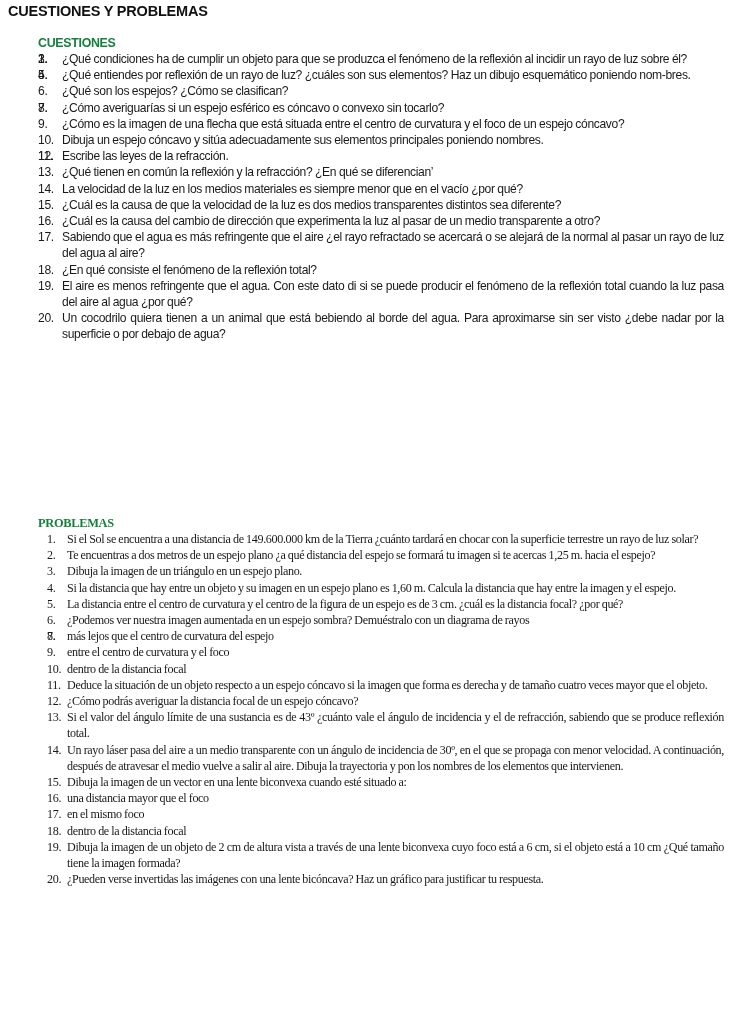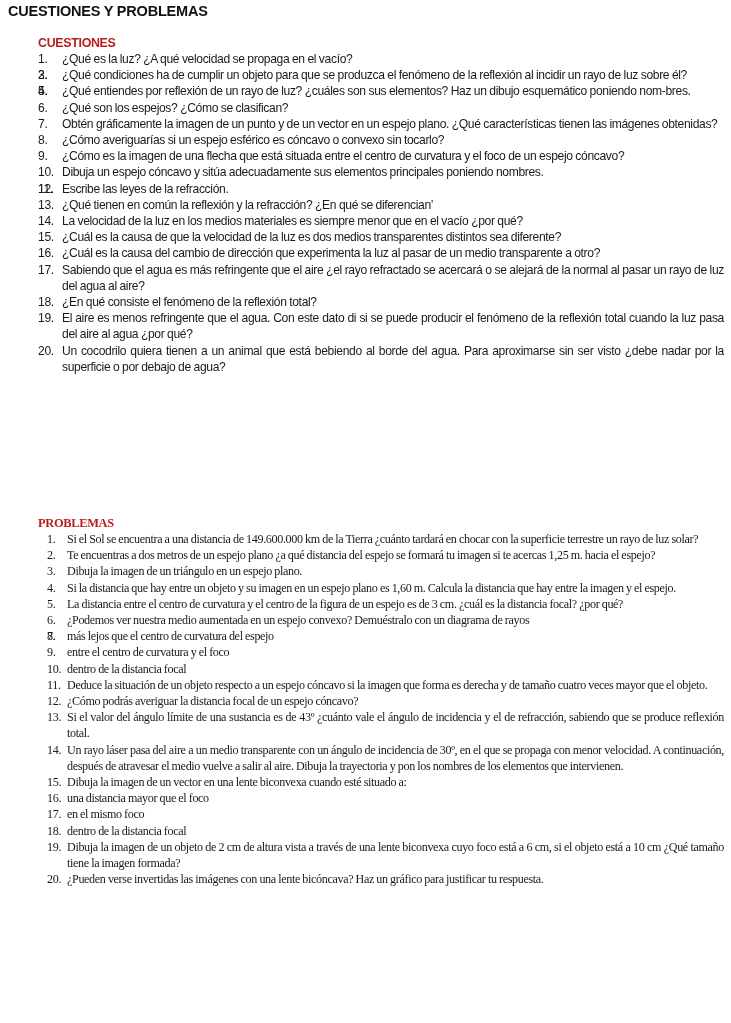--- a/index.html
+++ b/index.html
@@ -30,21 +30,21 @@
     width: 686px;
   }
   #section-cuestiones { top: 36px; }
   #section-problemas { top: 516px; font-family: Liberation Serif, serif; }
   .section-heading {
     font-size: 12.4px;
     font-weight: bold;
     line-height: 15px;
     height: 15px;
     letter-spacing: -0.3px;
-    color: #b91c1c;
+    color: #15803d;
   }
   ol.items {
     list-style: none;
     margin: 0;
     padding: 0;
   }
   ol.items li {
     position: relative;
     font-size: 12.1px;
     line-height: 16.2px;
@@ -62,27 +62,27 @@
   }
 </style>
 </head>
 <body>
 
 <div class="page-title">CUESTIONES Y PROBLEMAS</div>
 
 <div class="section" id="section-cuestiones">
   <div class="section-heading">CUESTIONES</div>
   <ol class="items">
-      <li><span class="num">1.</span><span class="txt">¿Qué es la luz? ¿A qué velocidad se propaga en el vacío?</span></li>
+      <li><span class="num">1.</span></li>
       <li><span class="num">2.</span></li>
       <li><span class="num">3.</span><span class="txt">¿Qué condiciones ha de cumplir un objeto para que se produzca el fenómeno de la reflexión al incidir un rayo de luz sobre él?</span></li>
       <li><span class="num">4.</span></li>
       <li><span class="num">5.</span><span class="txt">¿Qué entiendes por reflexión de un rayo de luz? ¿cuáles son sus elementos? Haz un dibujo esquemático poniendo nom-bres.</span></li>
       <li><span class="num">6.</span><span class="txt">¿Qué son los espejos? ¿Cómo se clasifican?</span></li>
-      <li><span class="num">7.</span><span class="txt">Obtén gráficamente la imagen de un punto y de un vector en un espejo plano. ¿Qué características tienen las imágenes obtenidas?</span></li>
+      <li><span class="num">7.</span></li>
       <li><span class="num">8.</span><span class="txt">¿Cómo averiguarías si un espejo esférico es cóncavo o convexo sin tocarlo?</span></li>
       <li><span class="num">9.</span><span class="txt">¿Cómo es la imagen de una flecha que está situada entre el centro de curvatura y el foco de un espejo cóncavo?</span></li>
       <li><span class="num">10.</span><span class="txt">Dibuja un espejo cóncavo y sitúa adecuadamente sus elementos principales poniendo nombres.</span></li>
       <li><span class="num">11.</span></li>
       <li><span class="num">12.</span><span class="txt">Escribe las leyes de la refracción.</span></li>
       <li><span class="num">13.</span><span class="txt">¿Qué tienen en común la reflexión y la refracción? ¿En qué se diferencian’</span></li>
       <li><span class="num">14.</span><span class="txt">La velocidad de la luz en los medios materiales es siempre menor que en el vacío ¿por qué?</span></li>
       <li><span class="num">15.</span><span class="txt">¿Cuál es la causa de que la velocidad de la luz es dos medios transparentes distintos sea diferente?</span></li>
       <li><span class="num">16.</span><span class="txt">¿Cuál es la causa del cambio de dirección que experimenta la luz al pasar de un medio transparente a otro?</span></li>
       <li><span class="num">17.</span><span class="txt">Sabiendo que el agua es más refringente que el aire ¿el rayo refractado se acercará o se alejará de la normal al pasar un rayo de luz del agua al aire?</span></li>
@@ -93,21 +93,21 @@
 </div>
 
 <div class="section" id="section-problemas">
   <div class="section-heading">PROBLEMAS</div>
   <ol class="items">
       <li><span class="num">1.</span><span class="txt">Si el Sol se encuentra a una distancia de 149.600.000 km de la Tierra ¿cuánto tardará en chocar con la superficie terrestre un rayo de luz solar?</span></li>
       <li><span class="num">2.</span><span class="txt">Te encuentras a dos metros de un espejo plano ¿a qué distancia del espejo se formará tu imagen si te acercas 1,25 m. hacia el espejo?</span></li>
       <li><span class="num">3.</span><span class="txt">Dibuja la imagen de un triángulo en un espejo plano.</span></li>
       <li><span class="num">4.</span><span class="txt">Si la distancia que hay entre un objeto y su imagen en un espejo plano es 1,60 m. Calcula la distancia que hay entre la imagen y el espejo.</span></li>
       <li><span class="num">5.</span><span class="txt">La distancia entre el centro de curvatura y el centro de la figura de un espejo es de 3 cm. ¿cuál es la distancia focal? ¿por qué?</span></li>
-      <li><span class="num">6.</span><span class="txt">¿Podemos ver nuestra medio aumentada en un espejo convexo? Demuéstralo con un diagrama de rayos</span></li>
+      <li><span class="num">6.</span><span class="txt">¿Podemos ver nuestra imagen aumentada en un espejo sombra? Demuéstralo con un diagrama de rayos</span></li>
       <li><span class="num">7.</span></li>
       <li><span class="num">8.</span><span class="txt">más  lejos que el centro de curvatura del espejo</span></li>
       <li><span class="num">9.</span><span class="txt">entre el centro de curvatura y el foco</span></li>
       <li><span class="num">10.</span><span class="txt">dentro de la distancia focal</span></li>
       <li><span class="num">11.</span><span class="txt">Deduce la situación de un objeto respecto a un espejo cóncavo si la imagen que forma es derecha y de tamaño cuatro veces mayor que el objeto.</span></li>
       <li><span class="num">12.</span><span class="txt">¿Cómo podrás averiguar la distancia focal de un espejo cóncavo?</span></li>
       <li><span class="num">13.</span><span class="txt">Si el valor del ángulo límite de una sustancia es de 43º ¿cuánto vale el ángulo de incidencia y el de refracción, sabiendo que se produce reflexión total.</span></li>
       <li><span class="num">14.</span><span class="txt">Un  rayo láser pasa del aire a un medio transparente con un ángulo de incidencia de 30º, en el que se propaga con menor velocidad. A continuación, después de atravesar el medio vuelve a salir al aire. Dibuja la trayectoria y pon los nombres de los elementos que intervienen.</span></li>
       <li><span class="num">15.</span><span class="txt">Dibuja la imagen de un vector en una lente biconvexa cuando esté situado a:</span></li>
       <li><span class="num">16.</span><span class="txt">una distancia mayor que el foco</span></li>

